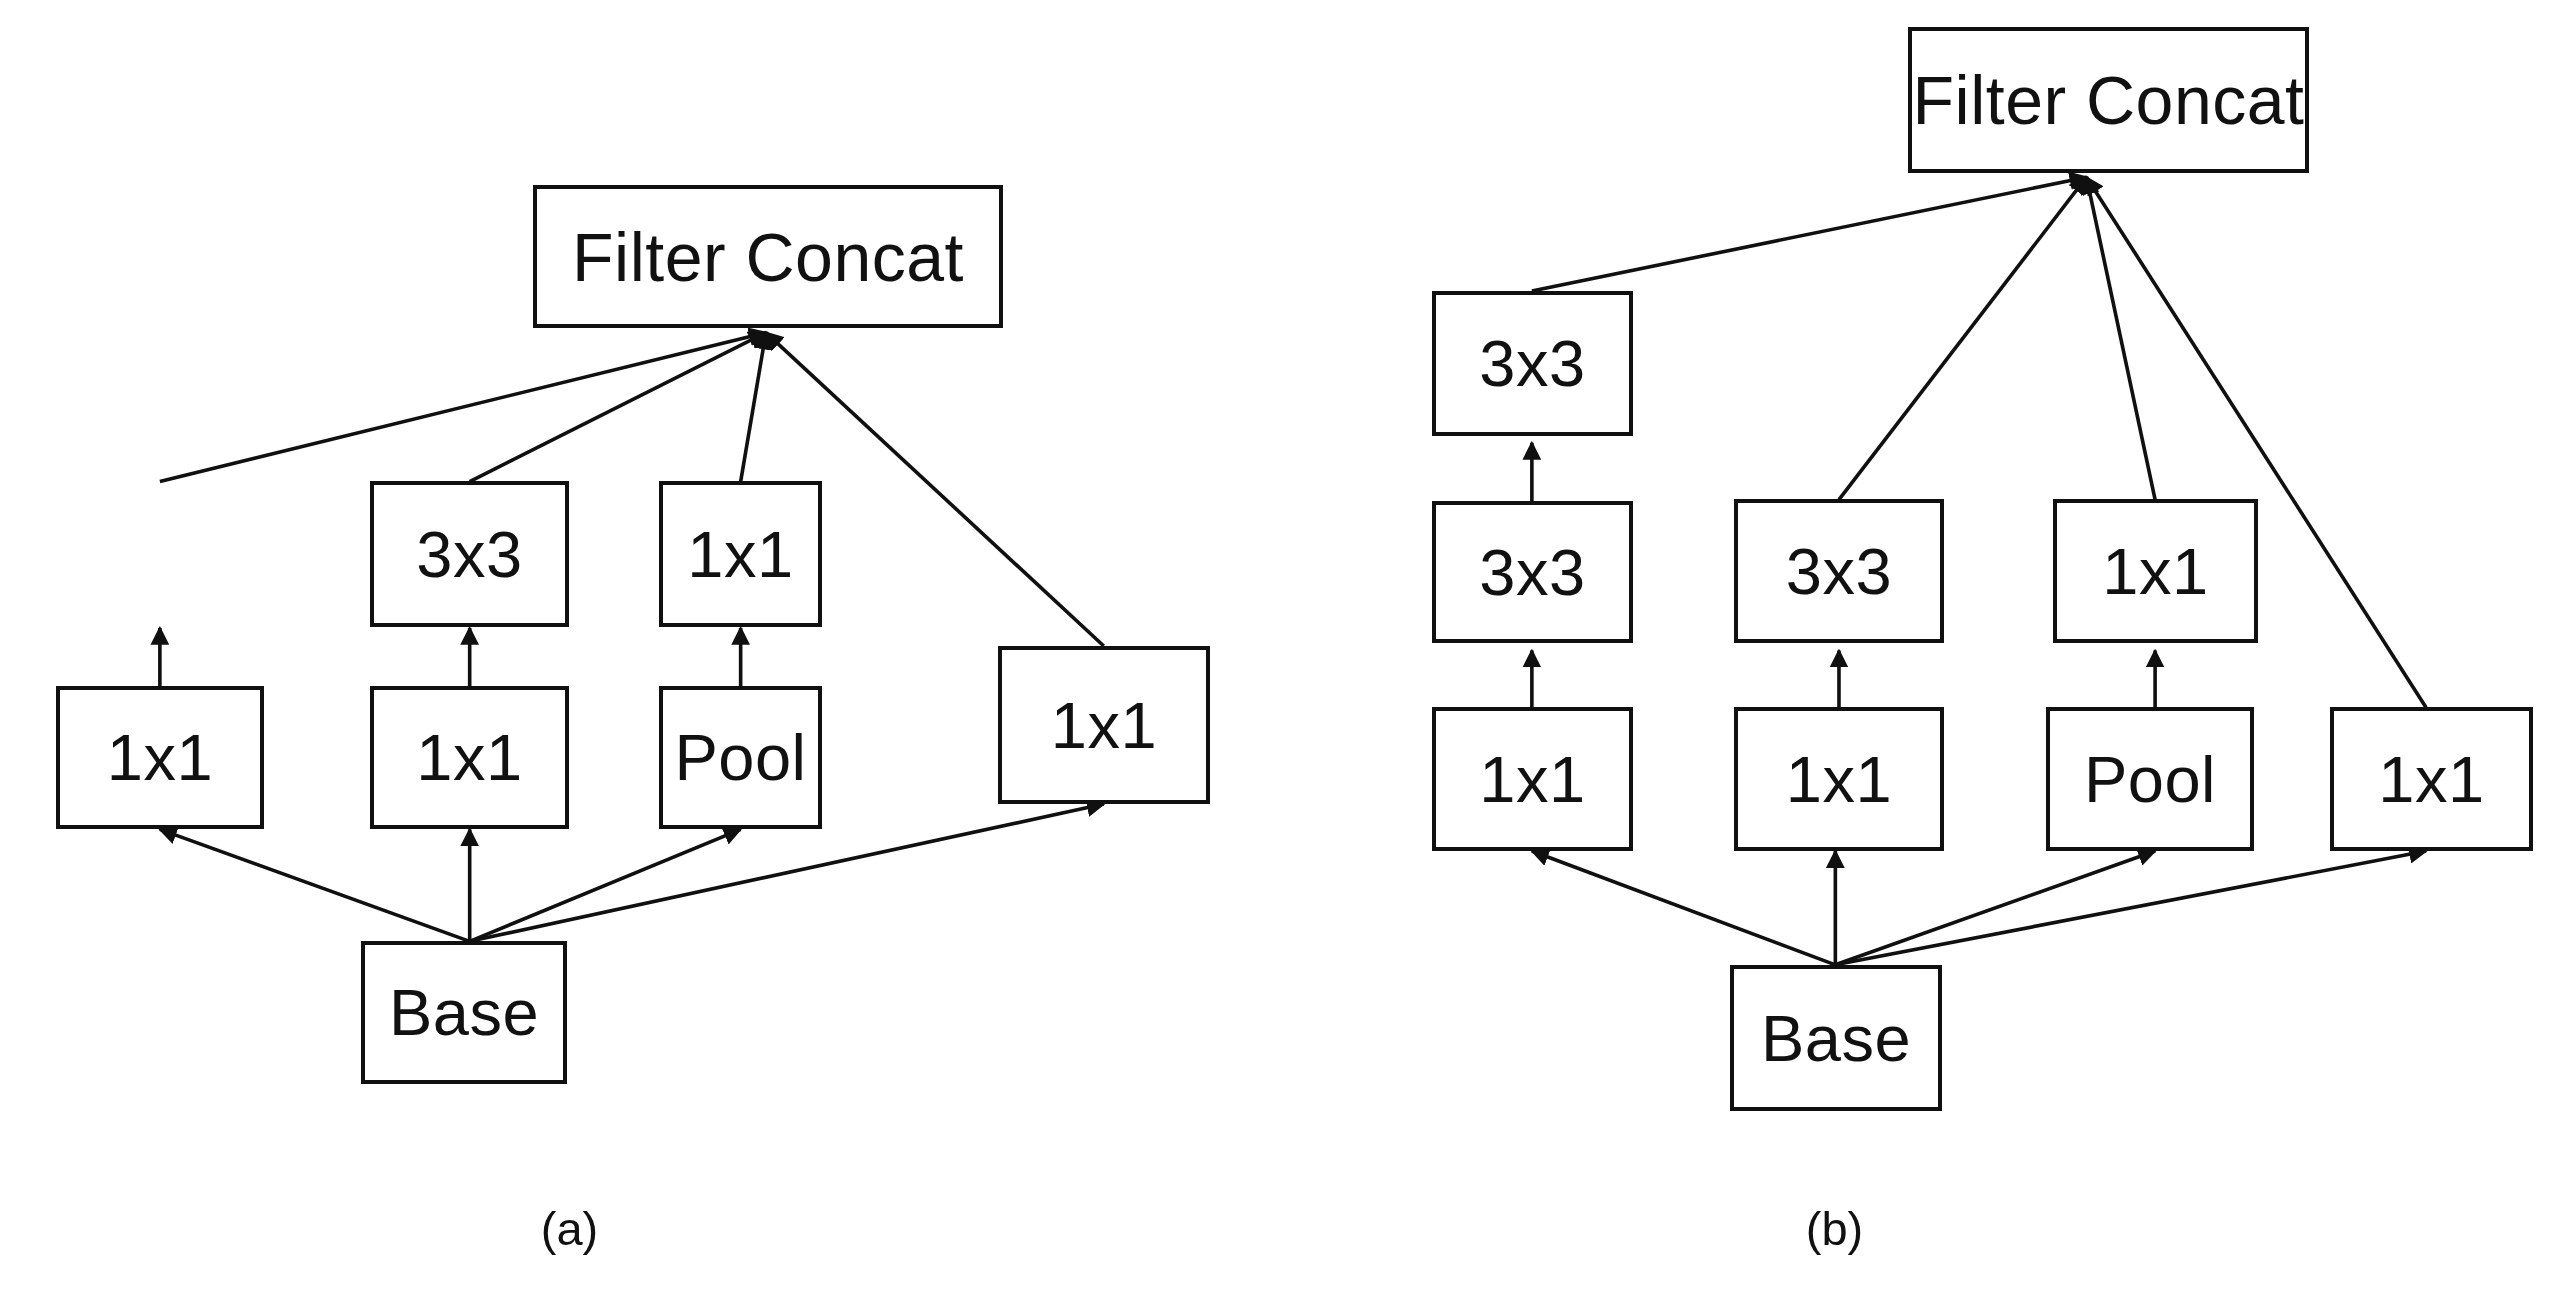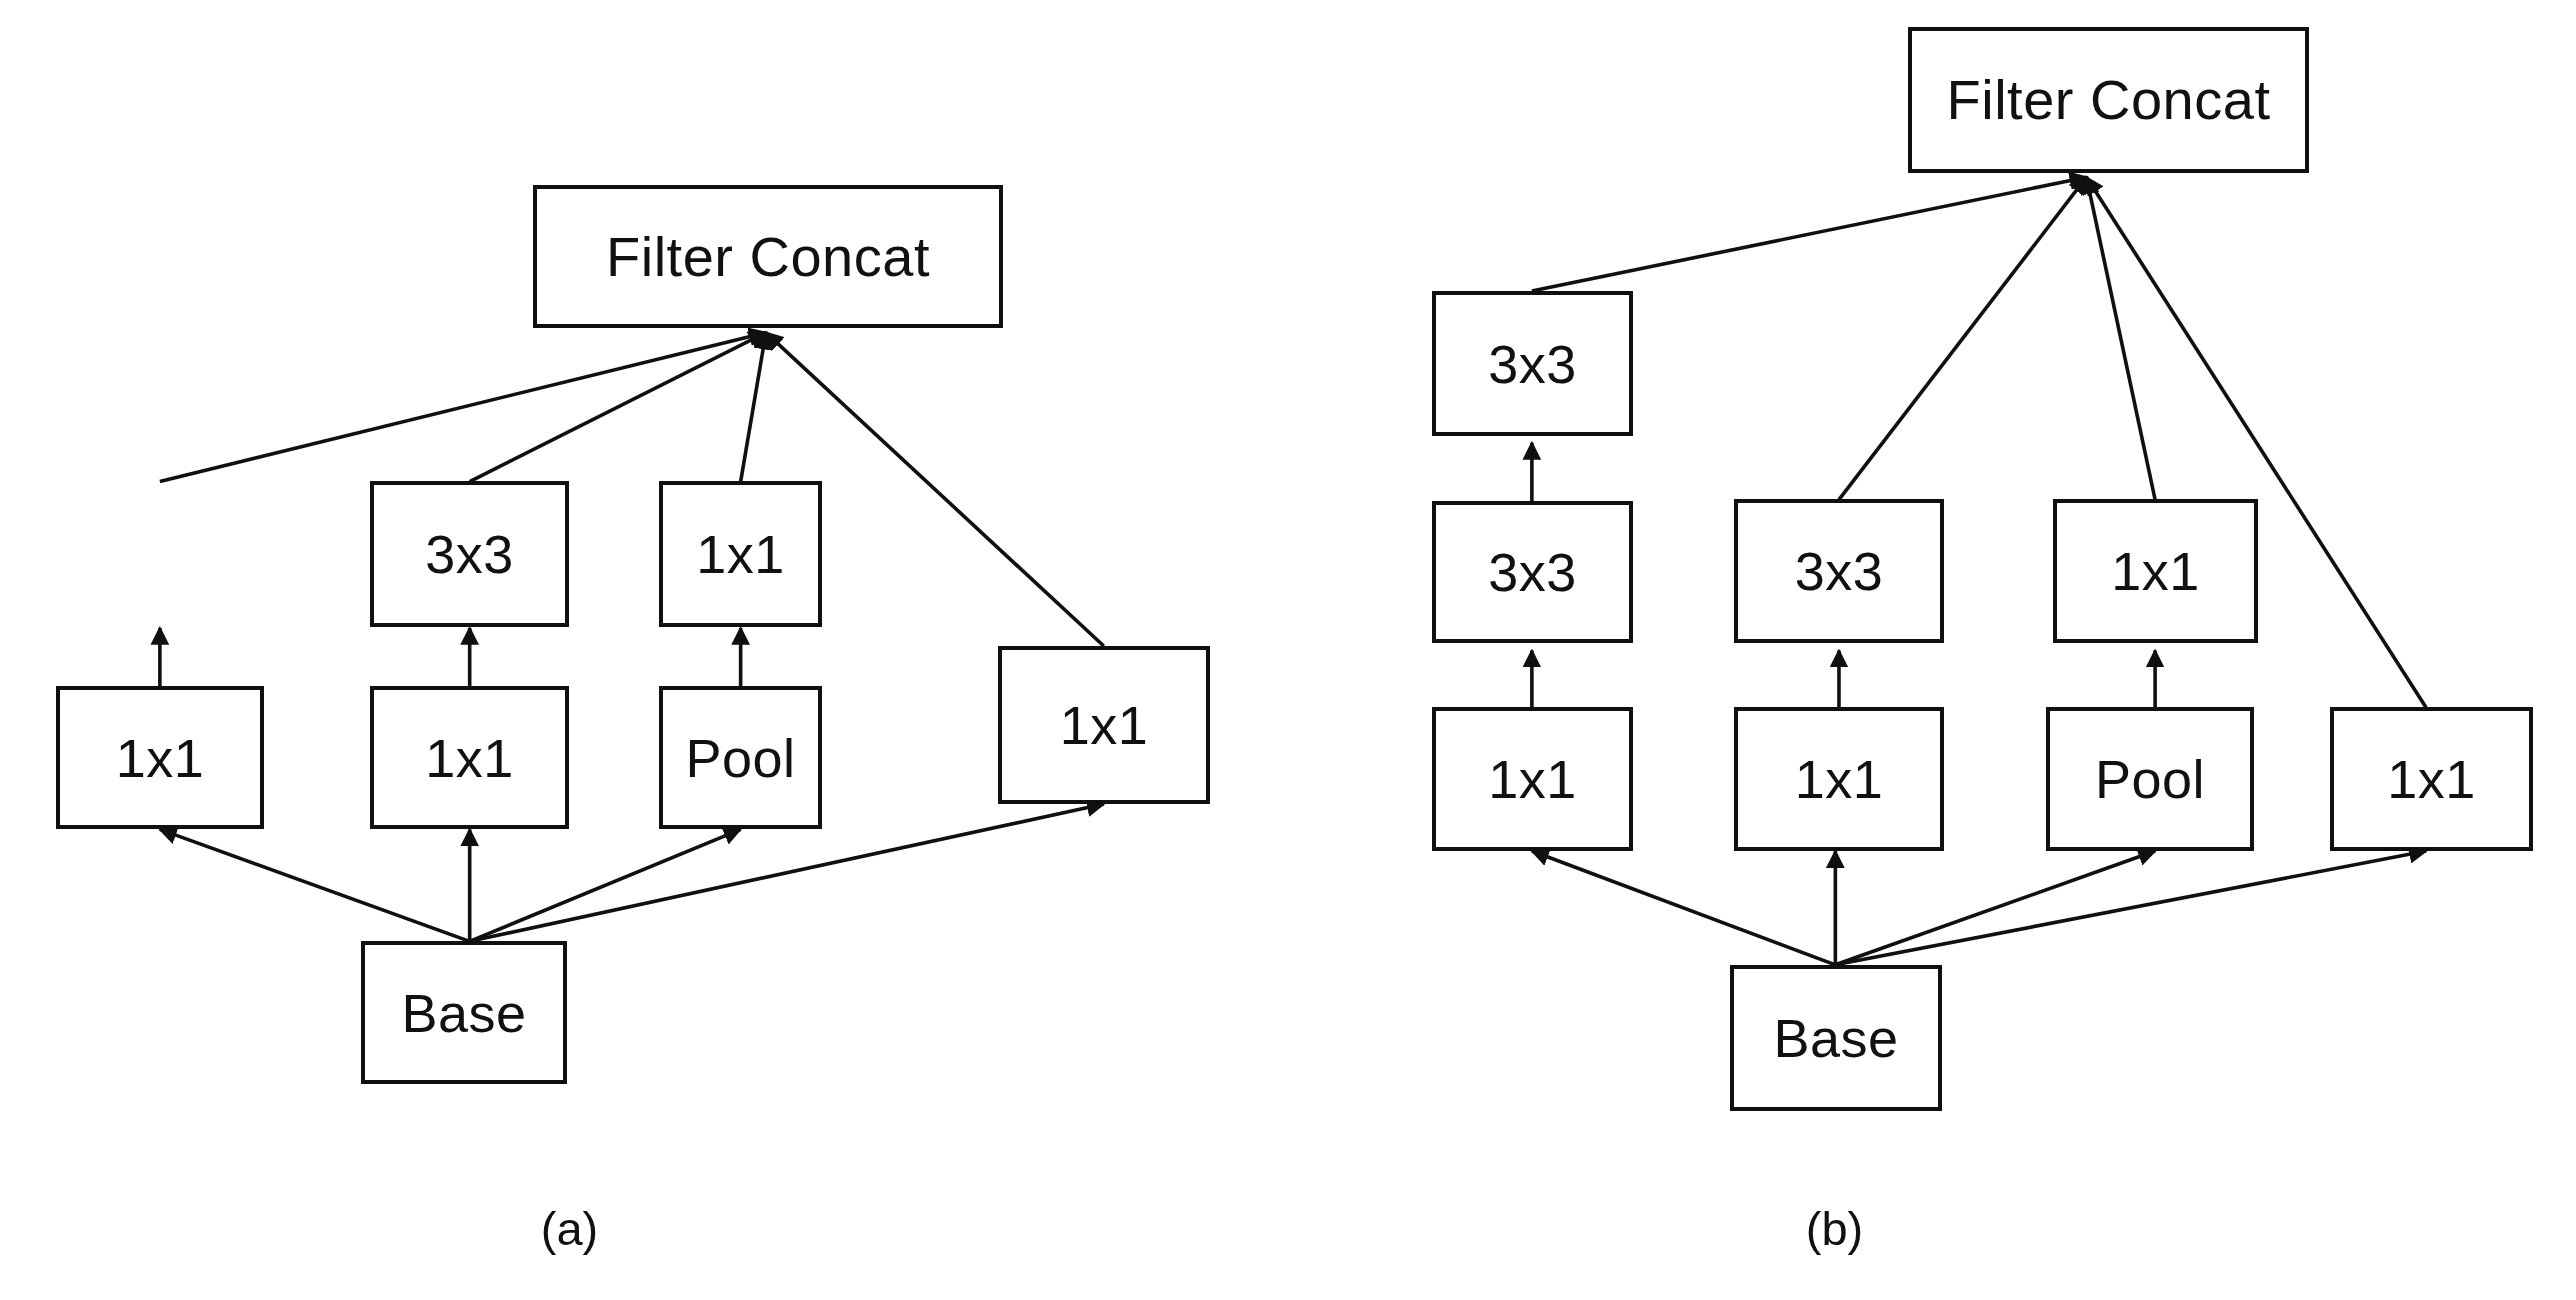--- a/index.html
+++ b/index.html
@@ -44,25 +44,25 @@
     align-items: center;
     justify-content: center;
     color: #111111;
     font-family: "Liberation Sans", sans-serif;
     line-height: 1;
     white-space: nowrap;
     z-index: 3;
   }
   .node-label {
     display: block;
-    font-size: 54px;
+    font-size: 65px;
     letter-spacing: 0.5px;
     color: #111111;
   }
-  .node-box.wide .node-label { font-size: 56px; }
+  .node-box.wide .node-label { font-size: 68px; }
 
   .panel-caption {
     position: absolute;
     font-family: "Liberation Sans", sans-serif;
     font-size: 47px;
     color: #111111;
     text-align: center;
     z-index: 4;
   }
 </style>

